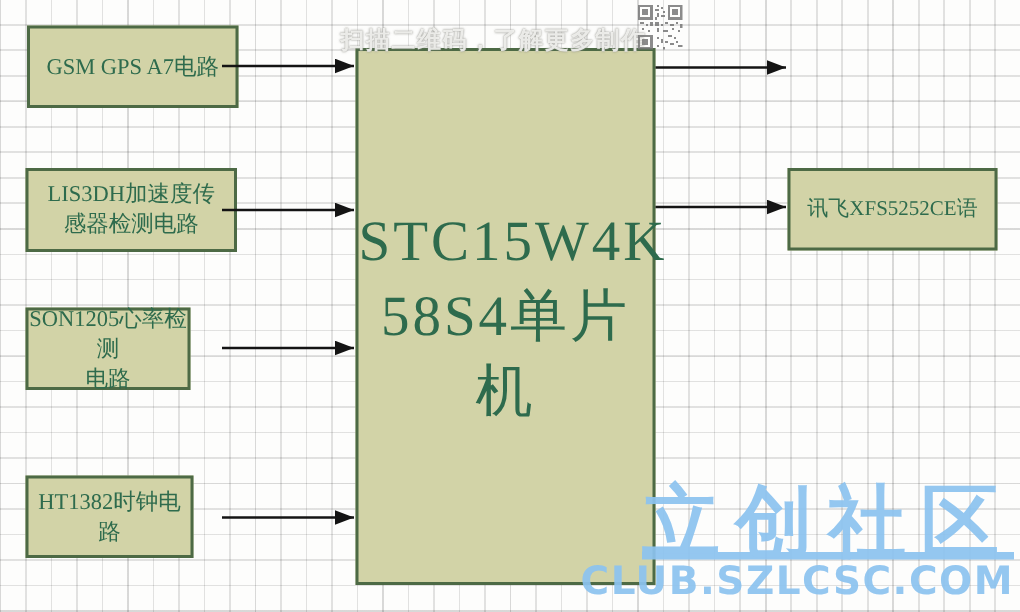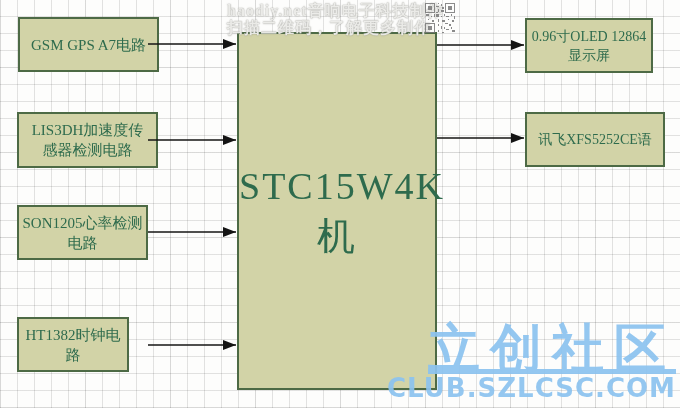--- a/index.html
+++ b/index.html
@@ -77,54 +77,48 @@
     </div>
   </div>
 
   <div class="box" style="left:17px;top:112px;width:141px;height:56px">
     <div class="box-label small-label">
       <span class="line">LIS3DH加速度传</span>
       <span class="line">感器检测电路</span>
     </div>
   </div>
 
-  <div class="box" style="left:17px;top:205px;width:131px;height:55px">
+  <div class="box" style="left:17px;top:205px;width:110px;height:55px">
     <div class="box-label small-label">
       <span class="line">SON1205心率检测</span>
       <span class="line">电路</span>
     </div>
   </div>
 
   <div class="box" style="left:17px;top:317px;width:112px;height:55px">
     <div class="box-label small-label">
       <span class="line">HT1382时钟电路</span>
     </div>
   </div>
 
   <div class="box" style="left:237px;top:32px;width:200px;height:358px">
     <div class="box-label center-label">
       <span class="line">STC15W4K</span>
+      <span class="line">58S4单片</span>
       <span class="line">机</span>
     </div>
   </div>
 
-  <div class="box" style="left:525px;top:18px;width:128px;height:55px">
-    <div class="box-label right-label">
-      <span class="line">0.96寸OLED 12864</span>
-      <span class="line">显示屏</span>
-    </div>
-  </div>
 
   <div class="box" style="left:525px;top:112px;width:140px;height:55px">
     <div class="box-label right-label">
       <span class="line">讯飞XFS5252CE语</span>
     </div>
   </div>
 
-  <div class="wm-top wm-line1">haodiy.net音响电子科技制作</div>
   <div class="wm-top wm-line2">扫描二维码，了解更多制作</div>
 
   <svg class="qr" viewBox="0 0 21 21" shape-rendering="crispEdges">
     <g fill="#787878">
       <path fill-rule="evenodd" d="M0 0h7v7H0zM1 1v5h5V1z"></path>
         <rect x="2" y="2" width="3" height="3"></rect>
       <path fill-rule="evenodd" d="M14 0h7v7h-7zM15 1v5h5V1z"></path>
         <rect x="16" y="2" width="3" height="3"></rect>
       <path fill-rule="evenodd" d="M0 14h7v7H0zM1 15v5h5v-5z"></path>
         <rect x="2" y="16" width="3" height="3"></rect>

